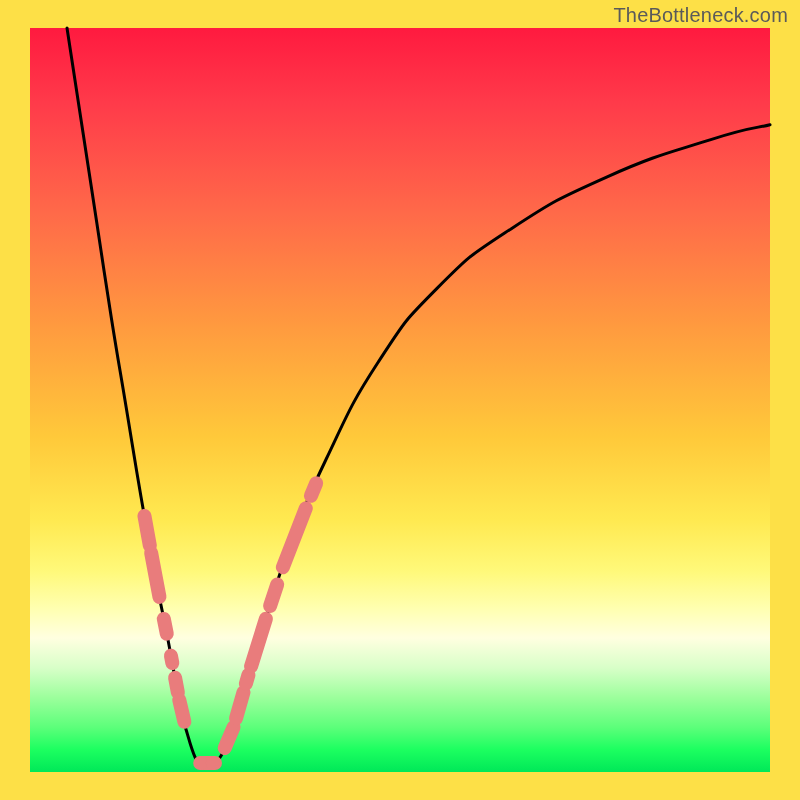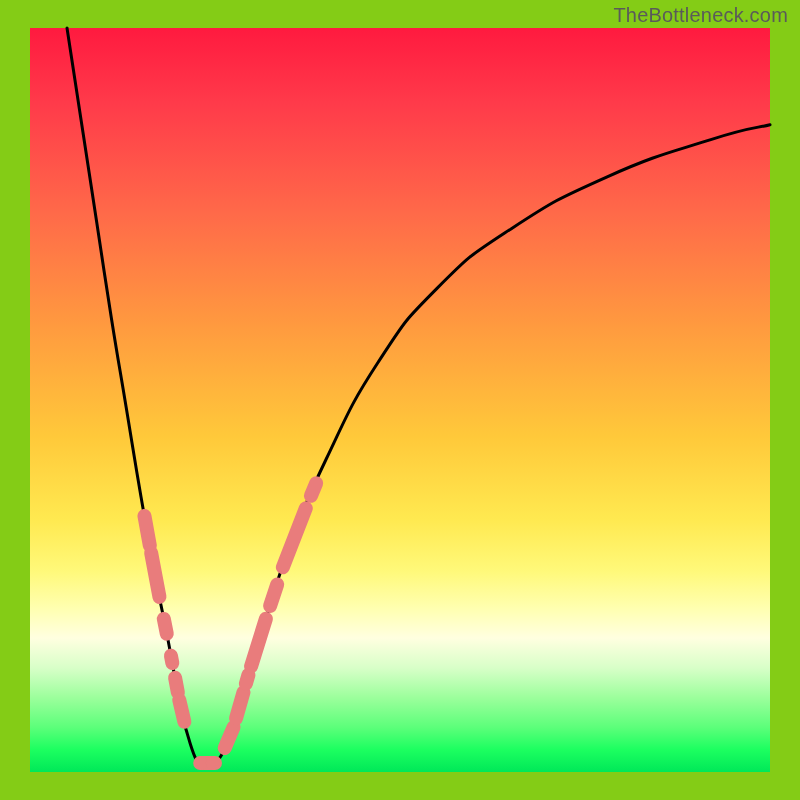--- a/index.html
+++ b/index.html
@@ -8,21 +8,21 @@
     width: 800px;
     height: 800px;
     overflow: hidden;
     background: #000;
     font-family: Arial, Helvetica, sans-serif;
   }
   .frame {
     position: relative;
     width: 800px;
     height: 800px;
-    background: #84cc16;
+    background: #fde047;
   }
   .plot-area {
     position: absolute;
     left: 30px;
     top: 28px;
     width: 740px;
     height: 744px;
     
     background: linear-gradient(to bottom,
       #ff1a3f 0%,

